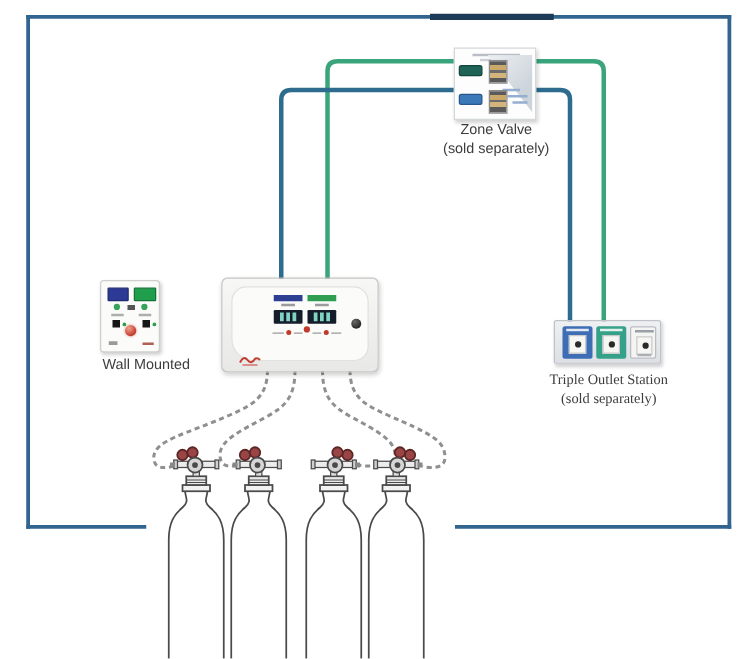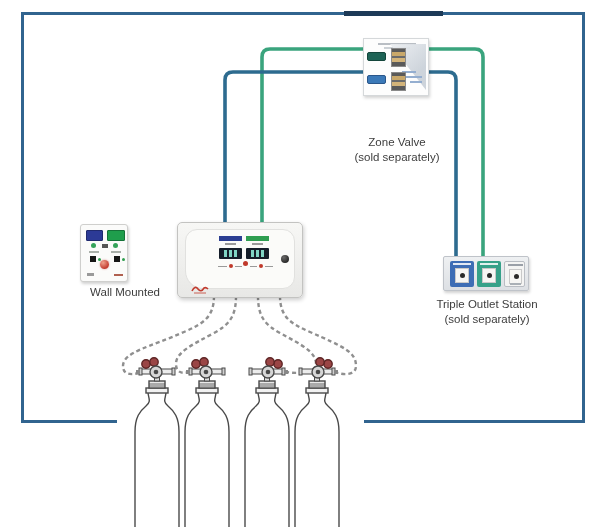--- a/index.html
+++ b/index.html
@@ -186,42 +186,42 @@
     <div class="zv-titlebar2"></div>
     <div class="zv-window"></div>
     <div class="zv-print" style="left:38px;top:32px;width:14px;"></div>
     <div class="zv-print" style="left:42px;top:37px;width:16px;"></div>
     <div class="zv-print" style="left:46px;top:42px;width:12px;"></div>
     <div class="zv-body top"></div>
     <div class="zv-body bottom"></div>
     <div class="zv-handle green"></div>
     <div class="zv-handle blue"></div>
   </div>
-  <div class="caption" style="left:326px;top:97px;width:142px;margin-top:38px;">
+  <div class="caption" style="left:326px;top:97px;width:142px;">
     <div>Zone Valve</div>
     <div>(sold separately)</div>
   </div>
 
   <div class="alarm">
     <div class="al-disp blue"></div>
     <div class="al-disp green"></div>
     <div class="al-dot" style="left:10px;"></div>
     <div class="al-dot" style="left:32px;"></div>
     <div style="position:absolute;left:21px;top:19px;width:6px;height:4px;background:#555;"></div>
     <div class="al-sub" style="left:8px;"></div>
     <div class="al-sub" style="left:30px;"></div>
     <div class="al-sq" style="left:9px;"></div>
     <div class="al-sq" style="left:33px;"></div>
     <div class="al-gdot" style="left:17px;"></div>
     <div class="al-gdot" style="left:41px;"></div>
     <div class="al-red"></div>
     <div class="al-mark" style="left:6px;width:7px;"></div>
     <div class="al-mark red" style="left:33px;width:9px;height:2px;top:49px;"></div>
   </div>
-  <div class="caption" style="left:38px;top:285px;width:122px;text-align:right;">
+  <div class="caption" style="left:56px;top:285px;width:122px;">
     <div>Wall Mounted</div>
   </div>
 
   <div class="panel">
     <div class="panel-face"></div>
     <div class="pn-strip blue"></div>
     <div class="pn-strip green"></div>
     <div class="pn-sub" style="left:47px;"></div>
     <div class="pn-sub" style="left:74px;"></div>
     <div class="pn-disp" style="left:41px;">
@@ -266,18 +266,18 @@
       </div>
     </div>
     <div class="outlet white">
       <div class="lbl"></div>
       <div class="plate">
         <div class="hole"></div>
       </div>
       <div class="blbl"></div>
     </div>
   </div>
-  <div class="caption" style="left:406px;top:297px;width:162px;">
+  <div class="caption" style="left:406px;top:297px;width:162px;font-family:Liberation Serif, serif;">
     <div>Triple Outlet Station</div>
     <div>(sold separately)</div>
   </div>
 
 </div>
 
 </body></html>

